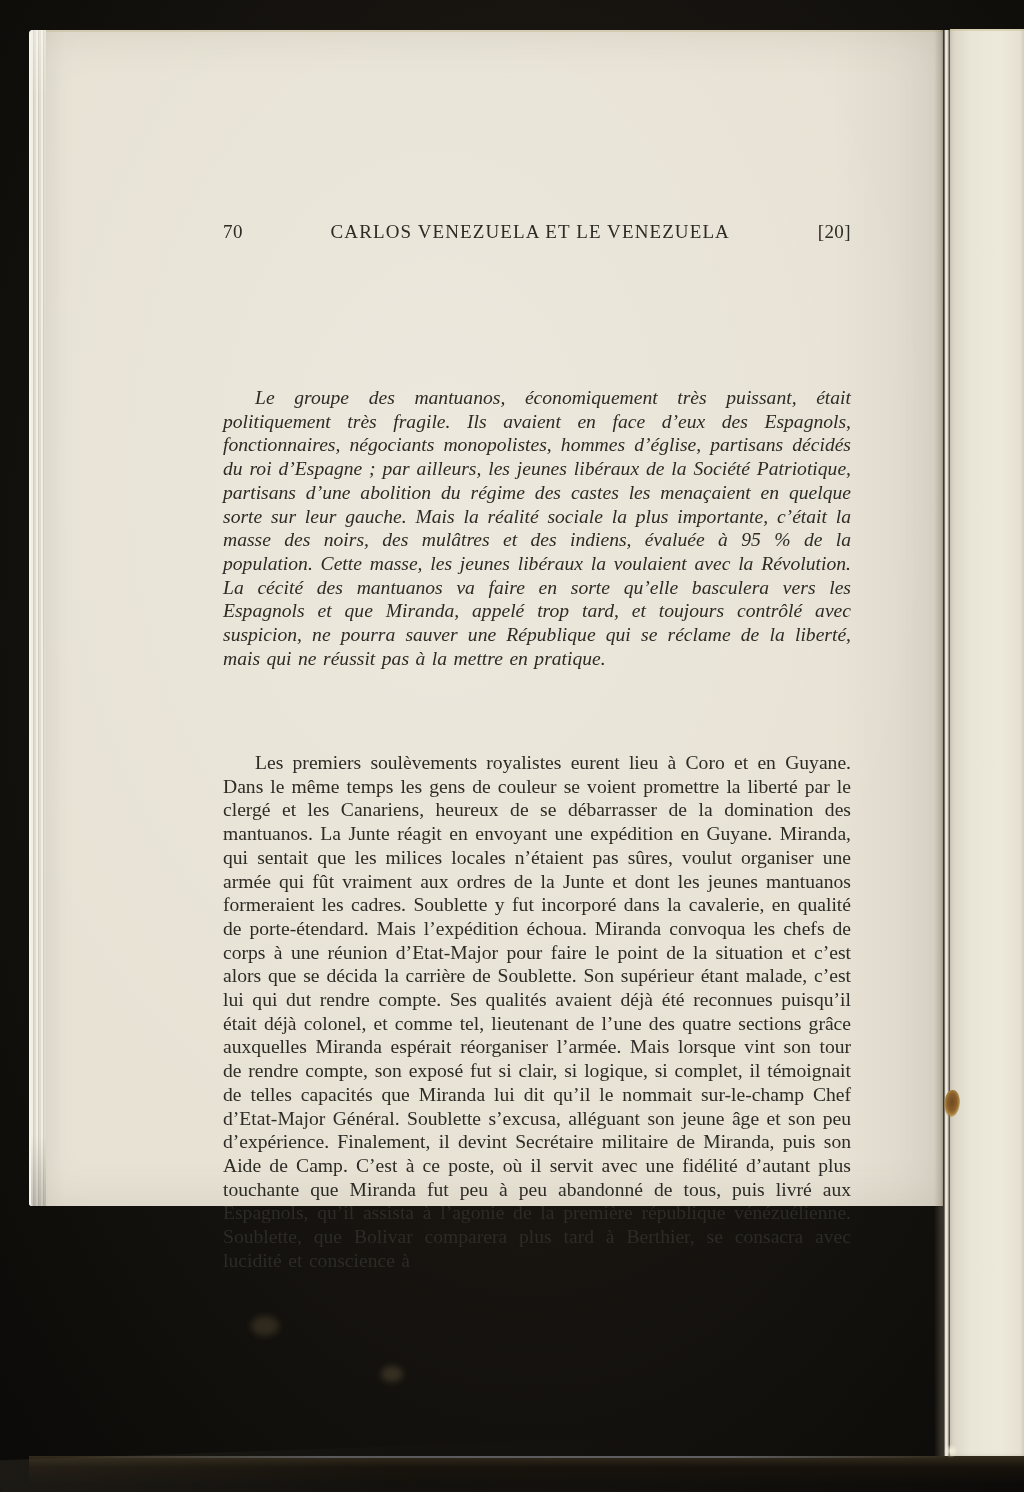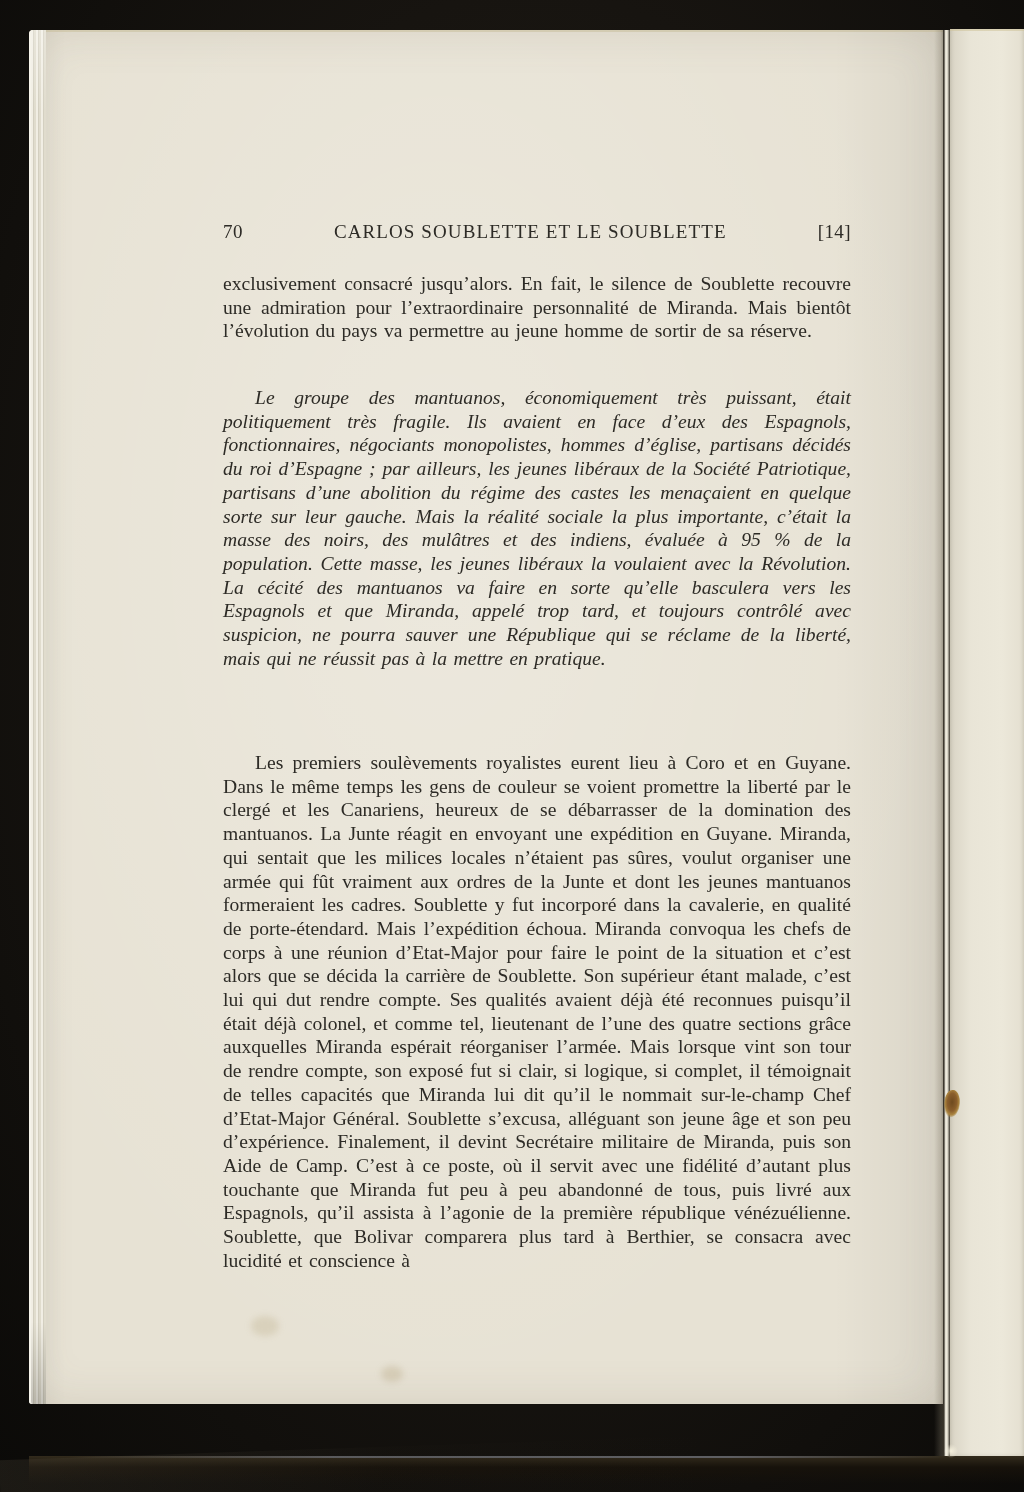--- a/index.html
+++ b/index.html
@@ -14,21 +14,21 @@
   
   .scene::after{
     content:"";position:absolute;left:0;top:1448px;width:700px;height:60px;
     background:linear-gradient(100deg, rgba(90,82,66,.22), rgba(40,36,28,.08) 55%, transparent);
     transform:rotate(-2deg);
     pointer-events:none;
   }
 
   
   .page-left{
-    position:absolute;left:29px;top:30px;width:914px;height:1374px;
+    position:absolute;left:29px;top:30px;width:914px;height:1176px;
     background:
       radial-gradient(ellipse at 45% 38%, rgba(255,255,255,.22), rgba(255,255,255,0) 72%),
       linear-gradient(to right, rgba(0,0,0,.05) 0%, rgba(0,0,0,0) 4%, rgba(0,0,0,0) 88%, rgba(0,0,0,.06) 100%),
       #e7e2d4;
     border-radius:4px 0 0 3px;
     box-shadow: inset 0 0 46px rgba(118,108,86,.16), inset 0 2px 0 rgba(205,193,150,.45);
   }
   
   .fore-edge{
     position:absolute;left:0;top:0;width:17px;height:100%;
@@ -121,25 +121,24 @@
 <body>
 
 <div class="scene">
 
   <div class="page-left">
     <div class="fore-edge"></div>
 
     <div class="page-content">
       <div class="running-head">
         <span class="pagenum">70</span>
-        <span class="title">CARLOS SOUBLETTE ET LE SOUBLETTE</span>
-        <span class="ref">[14]</span>
+        <span class="title">CARLOS VENEZUELA ET LE VENEZUELA</span>
+        <span class="ref">[20]</span>
       </div>
 
-      <p class="body-par p1">exclusivement consacré jusqu’alors. En fait, le silence de Soublette recouvre une admiration pour l’extraordinaire personnalité de Miranda. Mais bientôt l’évolution du pays va permettre au jeune homme de sortir de sa réserve.</p>
       <p class="body-par p2">Le groupe des mantuanos, économiquement très puissant, était politiquement très fragile. Ils avaient en face d’eux des Espagnols, fonctionnaires, négociants monopolistes, hommes d’église, partisans décidés du roi d’Espagne ; par ailleurs, les jeunes libéraux de la Société Patriotique, partisans d’une abolition du régime des castes les menaçaient en quelque sorte sur leur gauche. Mais la réalité sociale la plus importante, c’était la masse des noirs, des mulâtres et des indiens, évaluée à 95 % de la population. Cette masse, les jeunes libéraux la voulaient avec la Révolution. La cécité des mantuanos va faire en sorte qu’elle basculera vers les Espagnols et que Miranda, appelé trop tard, et toujours contrôlé avec suspicion, ne pourra sauver une République qui se réclame de la liberté, mais qui ne réussit pas à la mettre en pratique.</p>
       <p class="body-par p3">Les premiers soulèvements royalistes eurent lieu à Coro et en Guyane. Dans le même temps les gens de couleur se voient promettre la liberté par le clergé et les Canariens, heureux de se débarrasser de la domination des mantuanos. La Junte réagit en envoyant une expédition en Guyane. Miranda, qui sentait que les milices locales n’étaient pas sûres, voulut organiser une armée qui fût vraiment aux ordres de la Junte et dont les jeunes mantuanos formeraient les cadres. Soublette y fut incorporé dans la cavalerie, en qualité de porte-étendard. Mais l’expédition échoua. Miranda convoqua les chefs de corps à une réunion d’Etat-Major pour faire le point de la situation et c’est alors que se décida la carrière de Soublette. Son supérieur étant malade, c’est lui qui dut rendre compte. Ses qualités avaient déjà été reconnues puisqu’il était déjà colonel, et comme tel, lieutenant de l’une des quatre sections grâce auxquelles Miranda espérait réorganiser l’armée. Mais lorsque vint son tour de rendre compte, son exposé fut si clair, si logique, si complet, il témoignait de telles capacités que Miranda lui dit qu’il le nommait sur-le-champ Chef d’Etat-Major Général. Soublette s’excusa, alléguant son jeune âge et son peu d’expérience. Finalement, il devint Secrétaire militaire de Miranda, puis son Aide de Camp. C’est à ce poste, où il servit avec une fidélité d’autant plus touchante que Miranda fut peu à peu abandonné de tous, puis livré aux Espagnols, qu’il assista à l’agonie de la première république vénézuélienne. Soublette, que Bolivar comparera plus tard à Berthier, se consacra avec lucidité et conscience à</p>
     </div>
 
     <div class="smudge smudge-1"></div>
     <div class="smudge smudge-2"></div>
   </div>
 
   <div class="gutter"></div>
 

